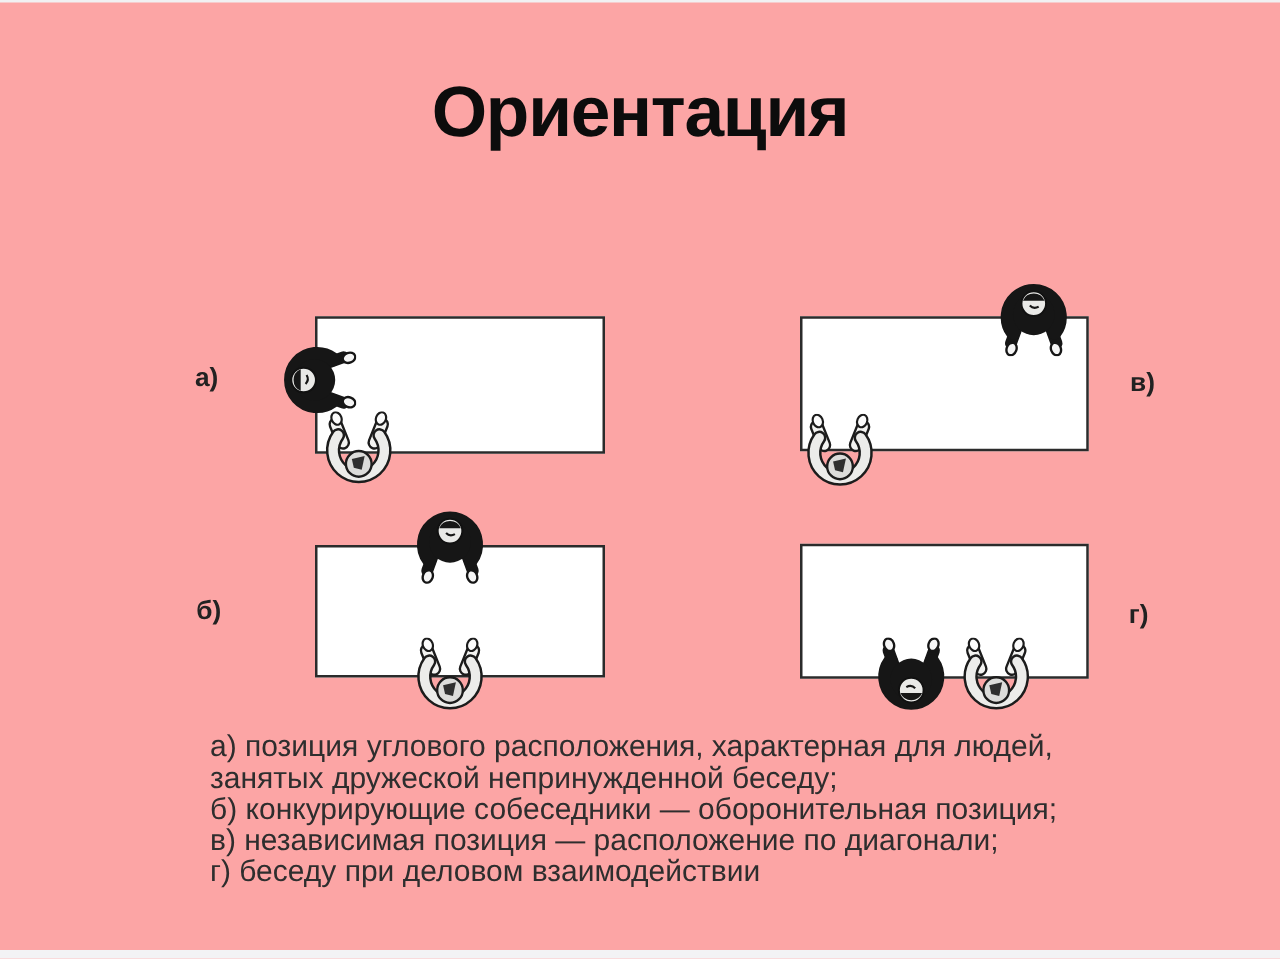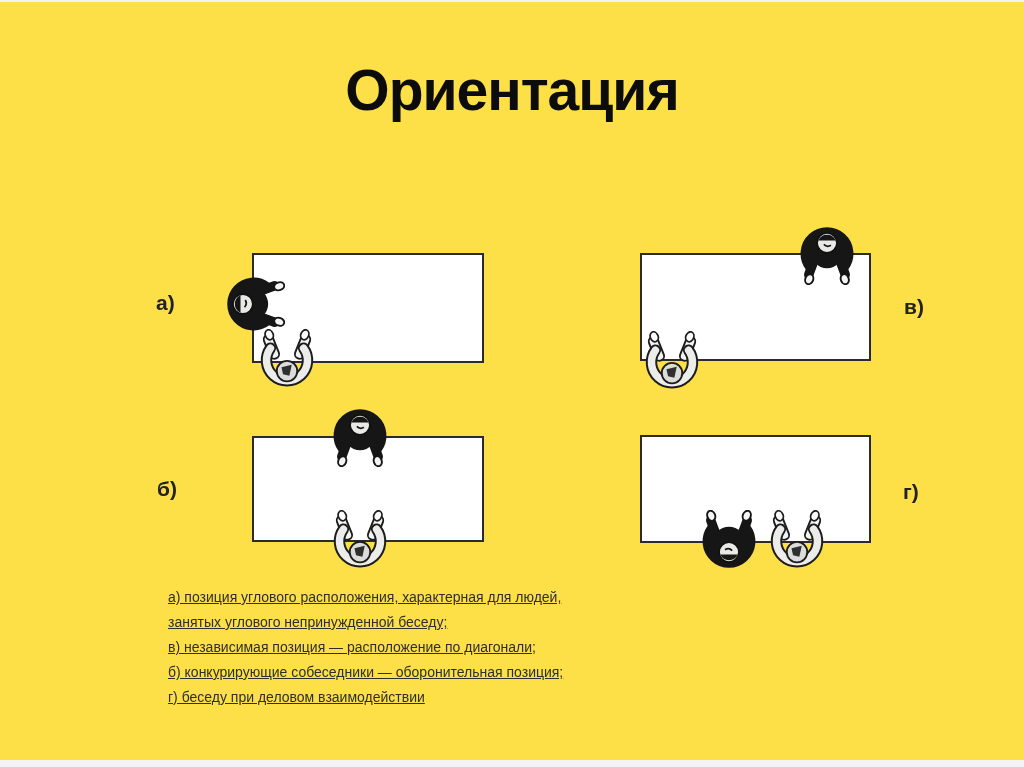--- a/index.html
+++ b/index.html
@@ -1,19 +1,19 @@
 <!DOCTYPE html>
 <html lang="ru"><head>
 <meta charset="utf-8">
 <style>
   html,body{margin:0;padding:0;background:#ffffff;}
   .slide{
     position:relative;
     width:1024px;height:767px;
-    background:#fde047;
+    background:#fca5a5;
     overflow:hidden;
     font-family:"Liberation Sans","DejaVu Sans",sans-serif;
   }
   .edge-top{position:absolute;left:0;top:0;width:100%;height:2px;background:#f1f1f3;}
   .edge-bottom{position:absolute;left:0;bottom:0;width:100%;height:7px;background:#f3f3f5;}
 
   .title{
     position:absolute;left:0;top:58px;width:100%;
     text-align:center;
     font-size:57px;font-weight:700;letter-spacing:-1px;
@@ -49,21 +49,21 @@
   #person-a-light{left:287px;top:364px;--r:0deg;}
   #person-b-dark {left:360px;top:432px;--r:180deg;}
   #person-b-light{left:360px;top:545px;--r:0deg;}
   #person-v-dark {left:827px;top:250px;--r:180deg;}
   #person-v-light{left:672px;top:366px;--r:0deg;}
   #person-g-dark {left:729px;top:545px;--r:0deg;}
   #person-g-light{left:797px;top:545px;--r:0deg;}
 
   .caption{
     position:absolute;left:168px;top:585px;
-    font-size:14px;line-height:25px;color:#2e2e2e;text-decoration:underline;
+    font-size:24px;line-height:25px;color:#2e2e2e;
   }
   .caption div{white-space:nowrap;}
 
   .defs-svg{position:absolute;width:0;height:0;overflow:hidden;}
 </style>
 </head>
 <body>
 
 <div class="slide">
   <div class="edge-top"></div>
@@ -155,20 +155,20 @@
     <div class="person" id="person-g-light">
       <svg viewBox="0 0 76 88">
           <use href="#glyph-person-light"></use>
         </svg>
     </div>
 
   </div>
 
   <div class="caption">
     <div>а) позиция углового расположения, характерная для людей,</div>
-    <div>занятых углового непринужденной беседу;</div>
+    <div>занятых дружеской непринужденной беседу;</div>
+    <div>б) конкурирующие собеседники — оборонительная позиция;</div>
     <div>в) независимая позиция — расположение по диагонали;</div>
-    <div>б) конкурирующие собеседники — оборонительная позиция;</div>
     <div>г) беседу при деловом взаимодействии</div>
   </div>
 
   <div class="edge-bottom"></div>
 </div>
 
 </body></html>

